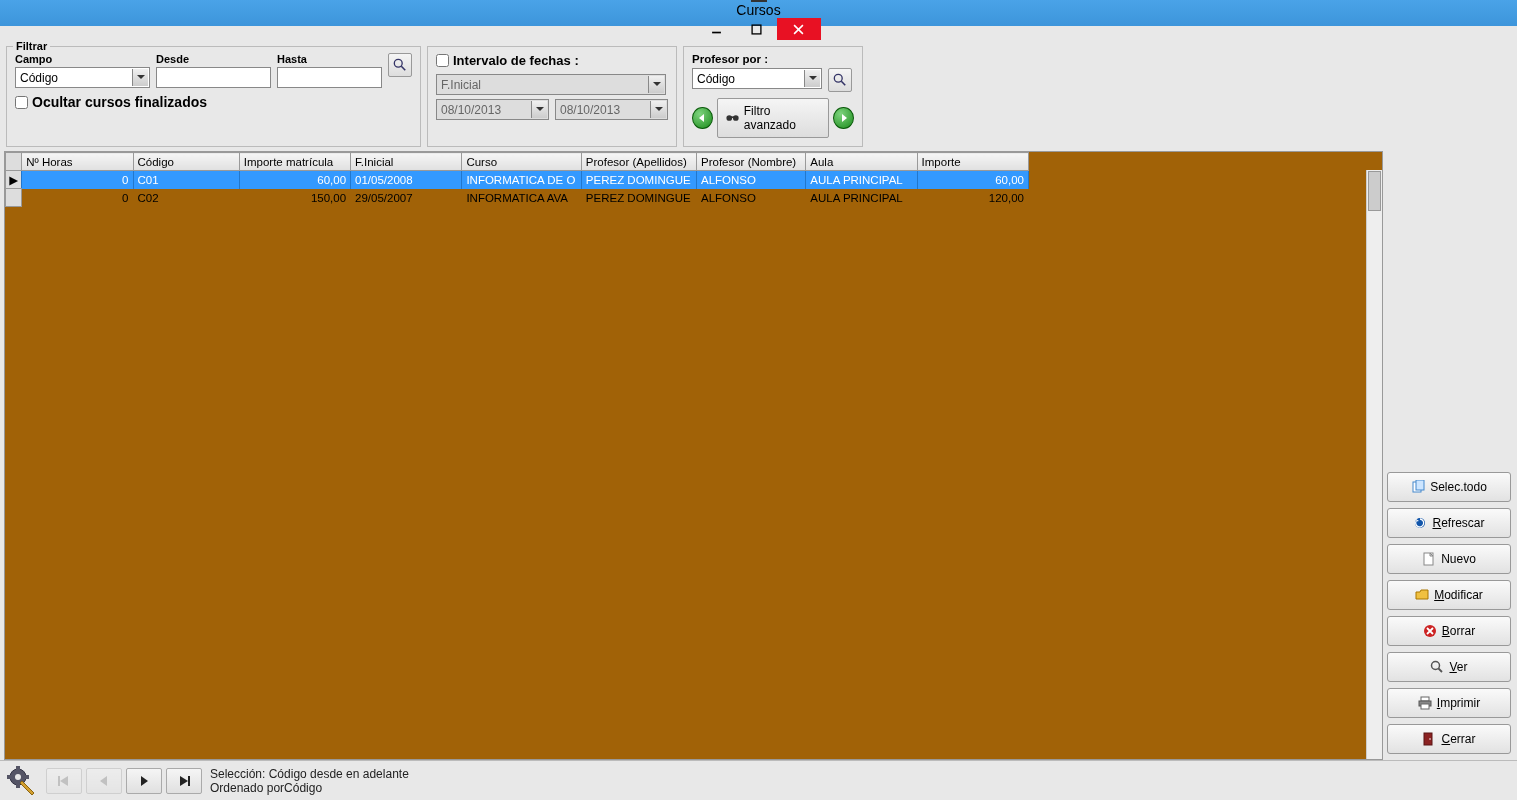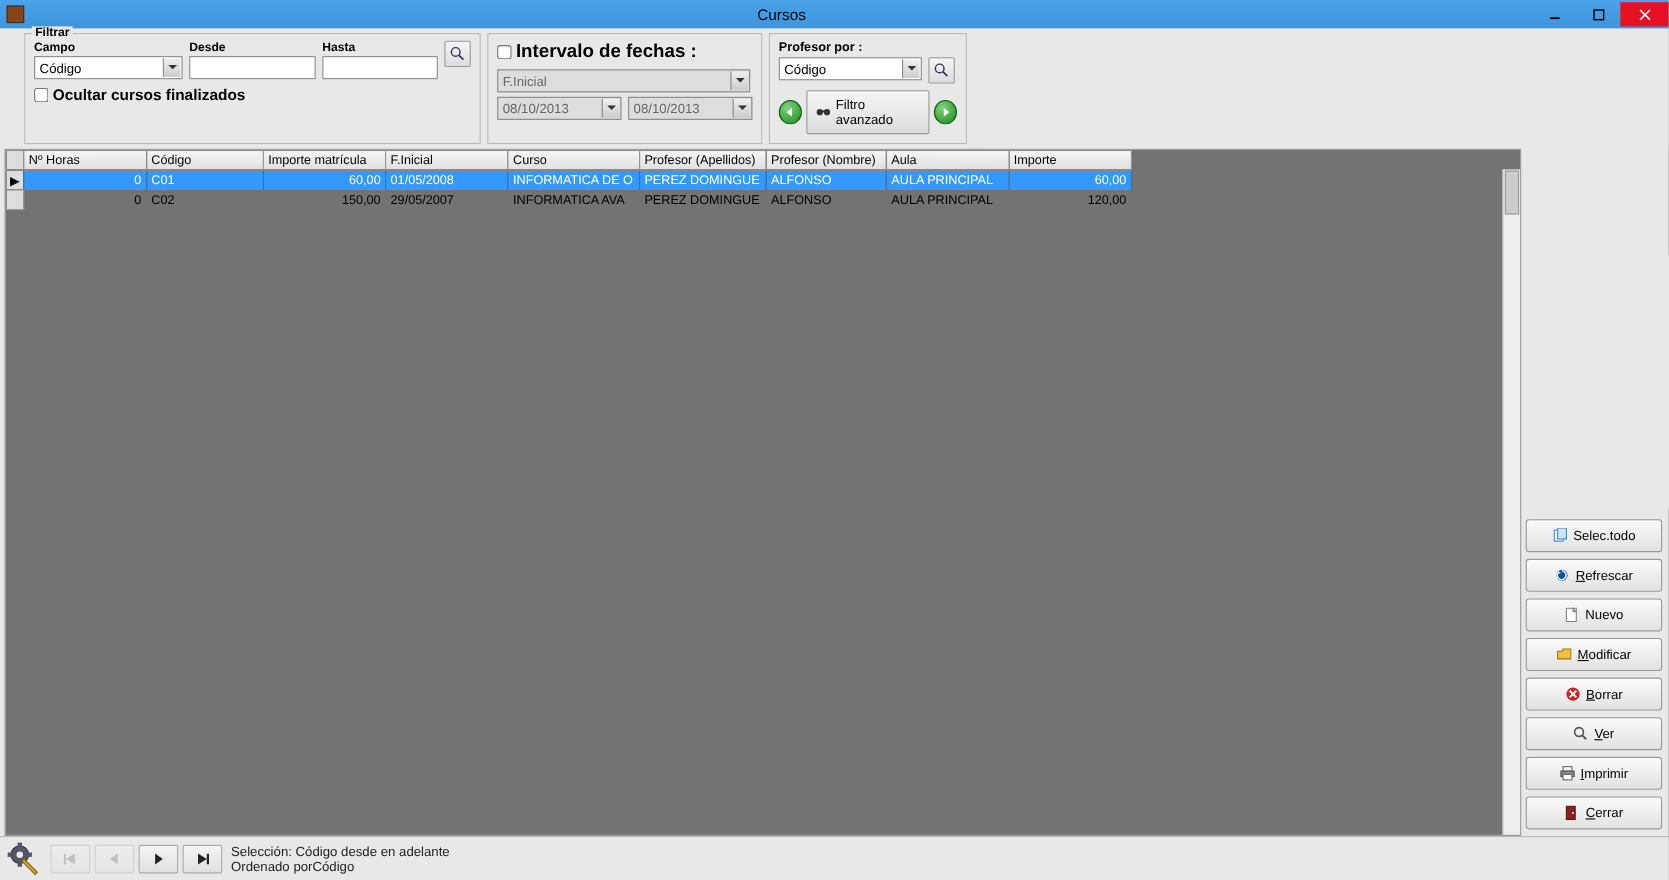--- a/index.html
+++ b/index.html
@@ -1,58 +1,58 @@
 <!DOCTYPE html>
 <html><head>
 <meta charset="utf-8">
 <style>
 * { box-sizing: border-box; margin: 0; padding: 0; font-family: Tahoma, Arial, sans-serif; font-size: 12px; }
 body { background: #e8e8e8; width: 1517px; height: 800px; overflow: hidden; display: flex; flex-direction: column; }
 
 
-.titlebar { background: linear-gradient(to bottom, #4aa3e8, #3d95db); height: 26px; display: flex; align-items: center; color: #000; }
+.titlebar { background: linear-gradient(to bottom, #4aa3e8, #3d95db); height: 26px; display: flex; align-items: center; color: #000; flex-direction: column; }
 .titlebar .app-icon { width: 16px; height: 16px; background: #8b4513; margin: 0 6px; border: 1px solid #333; }
 .titlebar .title { flex: 1; text-align: center; font-size: 14px; color: #000; }
 .titlebar .win-btns { display: flex; }
 .titlebar .win-btn { width: 40px; height: 22px; display: flex; align-items: center; justify-content: center; cursor: pointer; color: #000; }
 .titlebar .win-btn.close { background: #e81123; color: #fff; width: 44px; }
 .titlebar .win-btn svg { width: 11px; height: 11px; }
 
 
-.top-panel { display: flex; gap: 6px; padding: 4px 22px; background: #e8e8e8; }
+.top-panel { display: flex; gap: 6px; padding: 4px 6px; background: #e8e8e8; margin-top: 16px; }
 .group { background: #e8e8e8; border: 1px solid #bbb; padding: 6px 8px 8px; position: relative; }
 .group-title { position: absolute; top: -7px; left: 6px; background: #e8e8e8; padding: 0 3px; font-size: 11px; font-weight: bold; }
 .filtrar-group { flex: 0 0 410px; }
 .row { display: flex; gap: 6px; align-items: flex-start; }
 .field { display: flex; flex-direction: column; gap: 2px; }
 .field label { font-size: 11px; font-weight: bold; }
 select, input[type="text"], .combo { background: #fff; border: 1px solid #888; height: 21px; padding: 2px 4px; font-size: 12px; }
 .combo { display: flex; align-items: center; justify-content: space-between; background: #fff; }
 .combo.disabled { background: #ddd; color: #666; }
 .combo .dd { width: 16px; height: 17px; background: linear-gradient(to bottom,#f0f0f0,#ccc); border-left: 1px solid #888; display: flex; align-items: center; justify-content: center; margin-right: -3px; }
 .combo .dd::after { content: ""; border: 4px solid transparent; border-top-color: #333; margin-top: 3px; }
 .icon-btn { width: 24px; height: 24px; border: 1px solid #999; background: linear-gradient(to bottom,#f5f5f5,#ddd); display: flex; align-items: center; justify-content: center; cursor: pointer; border-radius: 2px; }
 .checkbox-row { display: flex; align-items: center; gap: 4px; margin-top: 6px; }
 .checkbox-row input { width: 13px; height: 13px; }
 .checkbox-row label { font-weight: bold; font-size: 14px; }
 
 .intervalo-group { flex: 0 0 250px; }
 .intervalo-head { display:flex; align-items:center; gap:4px; margin-bottom:6px; }
-.intervalo-head label { font-weight: bold; font-size: 17px; }
+.intervalo-head label { font-weight: bold; font-size: 13px; }
 
 .ordenar-group { flex: 0 0 180px; }
 .nav-btns { display: flex; gap: 4px; align-items: center; margin-top: 6px; }
 .circle-btn { width: 22px; height: 22px; border-radius: 50%; background: radial-gradient(circle at 35% 30%, #7ed47e, #1a8a1a); border: 1px solid #0a5a0a; display: flex; align-items: center; justify-content: center; cursor: pointer; }
 .circle-btn svg { width: 10px; height: 10px; fill: #fff; }
 .filtro-av-btn { height: 40px; padding: 0 8px; border: 1px solid #999; background: linear-gradient(to bottom,#f5f5f5,#ddd); display: flex; align-items: center; gap: 5px; cursor: pointer; border-radius: 2px; font-size: 12px; }
 
 
 .main-area { flex: 1; display: flex; overflow: hidden; }
 .grid-area { flex: 1; display: flex; flex-direction: column; border: 1px solid #999; background: #fff; margin: 0 4px 0 4px; min-width: 0; }
-.grid-scroll { flex: 1; overflow: hidden; position: relative; background: #737373; }
+.grid-scroll { flex: 1; overflow: hidden; position: relative; background: #a16207; }
 .grid-table { border-collapse: collapse; width: 1024px; }
 .grid-table th { background: linear-gradient(to bottom,#f5f5f5,#e0e0e0); border: 1px solid #999; text-align: left; padding: 2px 4px; font-weight: normal; font-size: 11.5px; height: 18px; white-space: nowrap; overflow: hidden; }
 .grid-table td { border-right: 1px solid transparent; padding: 2px 4px; font-size: 11.5px; height: 18px; white-space: nowrap; overflow: hidden; }
 .grid-table th:first-child, .grid-table td:first-child { width: 16px; background: #ddd; border:1px solid #999; text-align:center; padding:0; }
 .grid-table tr.selected td { background: #3399ff; color: #fff; border-right: 1px solid #2277cc; }
 .grid-table tr.selected td:first-child { background: #ddd; color:#000; }
 .grid-table .num { text-align: right; }
 .vscrollbar { width: 16px; background: #eee; border-left:1px solid #ccc; position:absolute; right:0; top:18px; bottom:0; }
 .vscrollbar .thumb { background: #ccc; border:1px solid #999; height: 40px; margin: 1px; }
 

